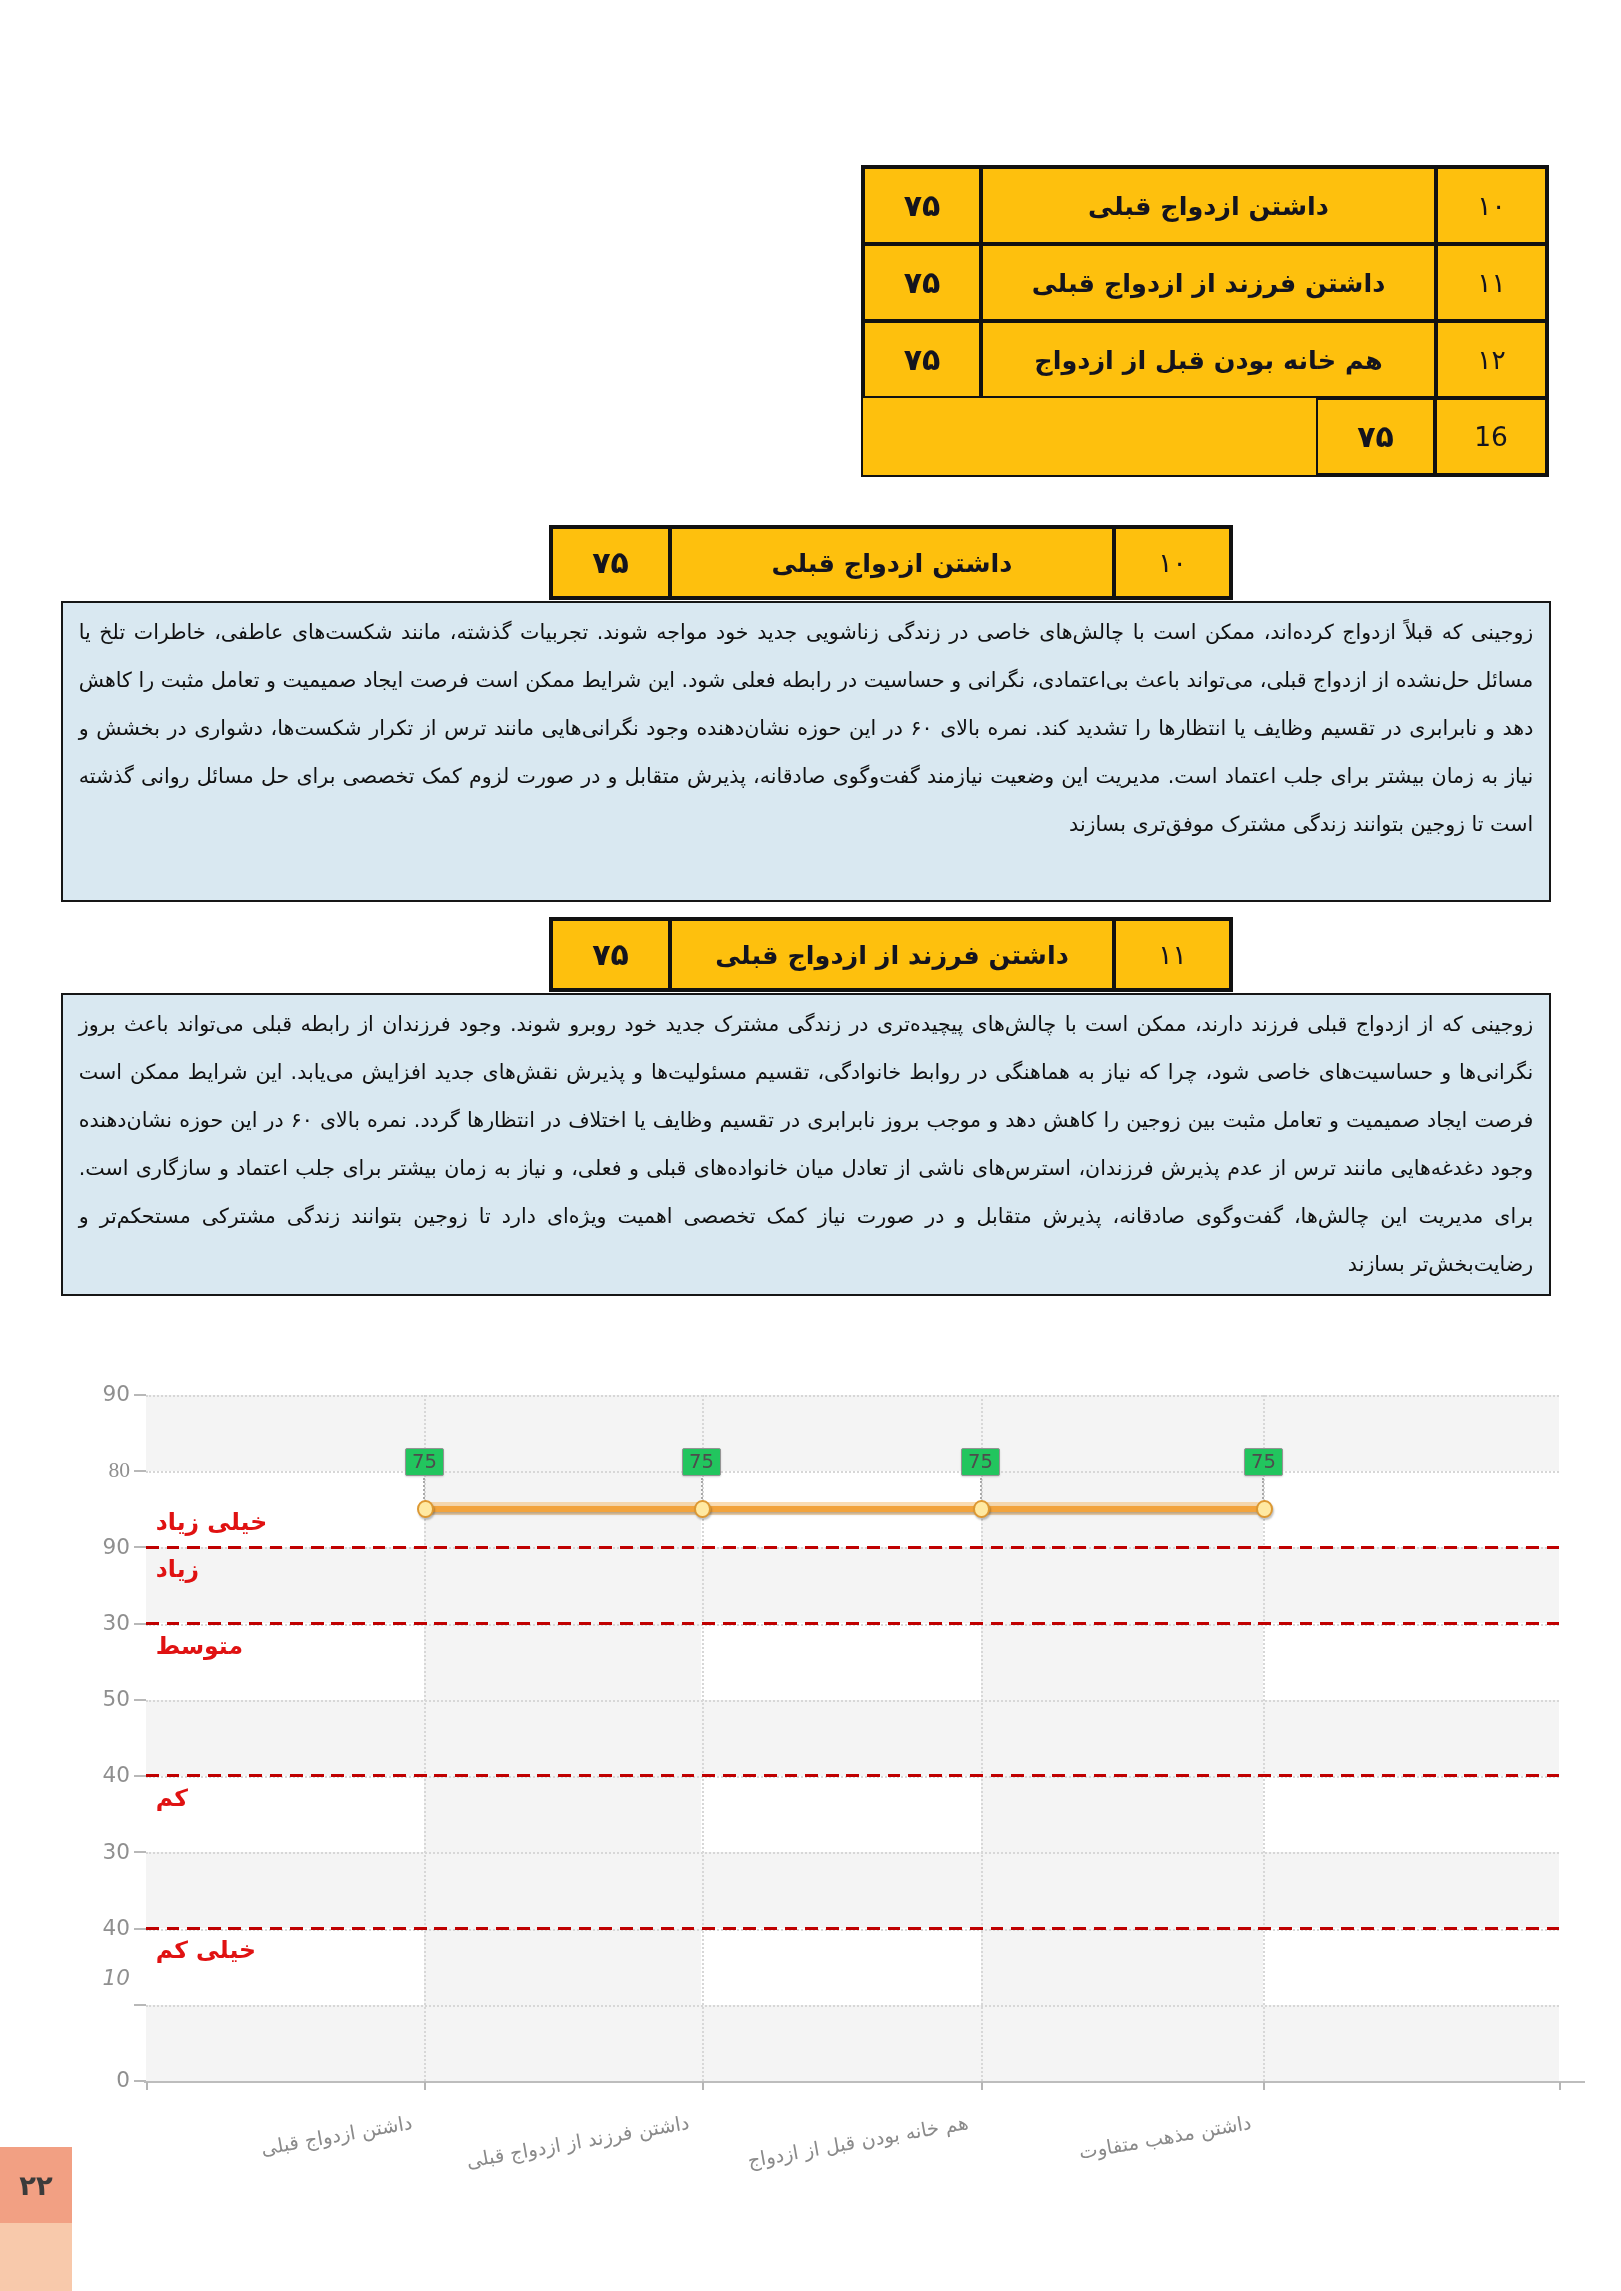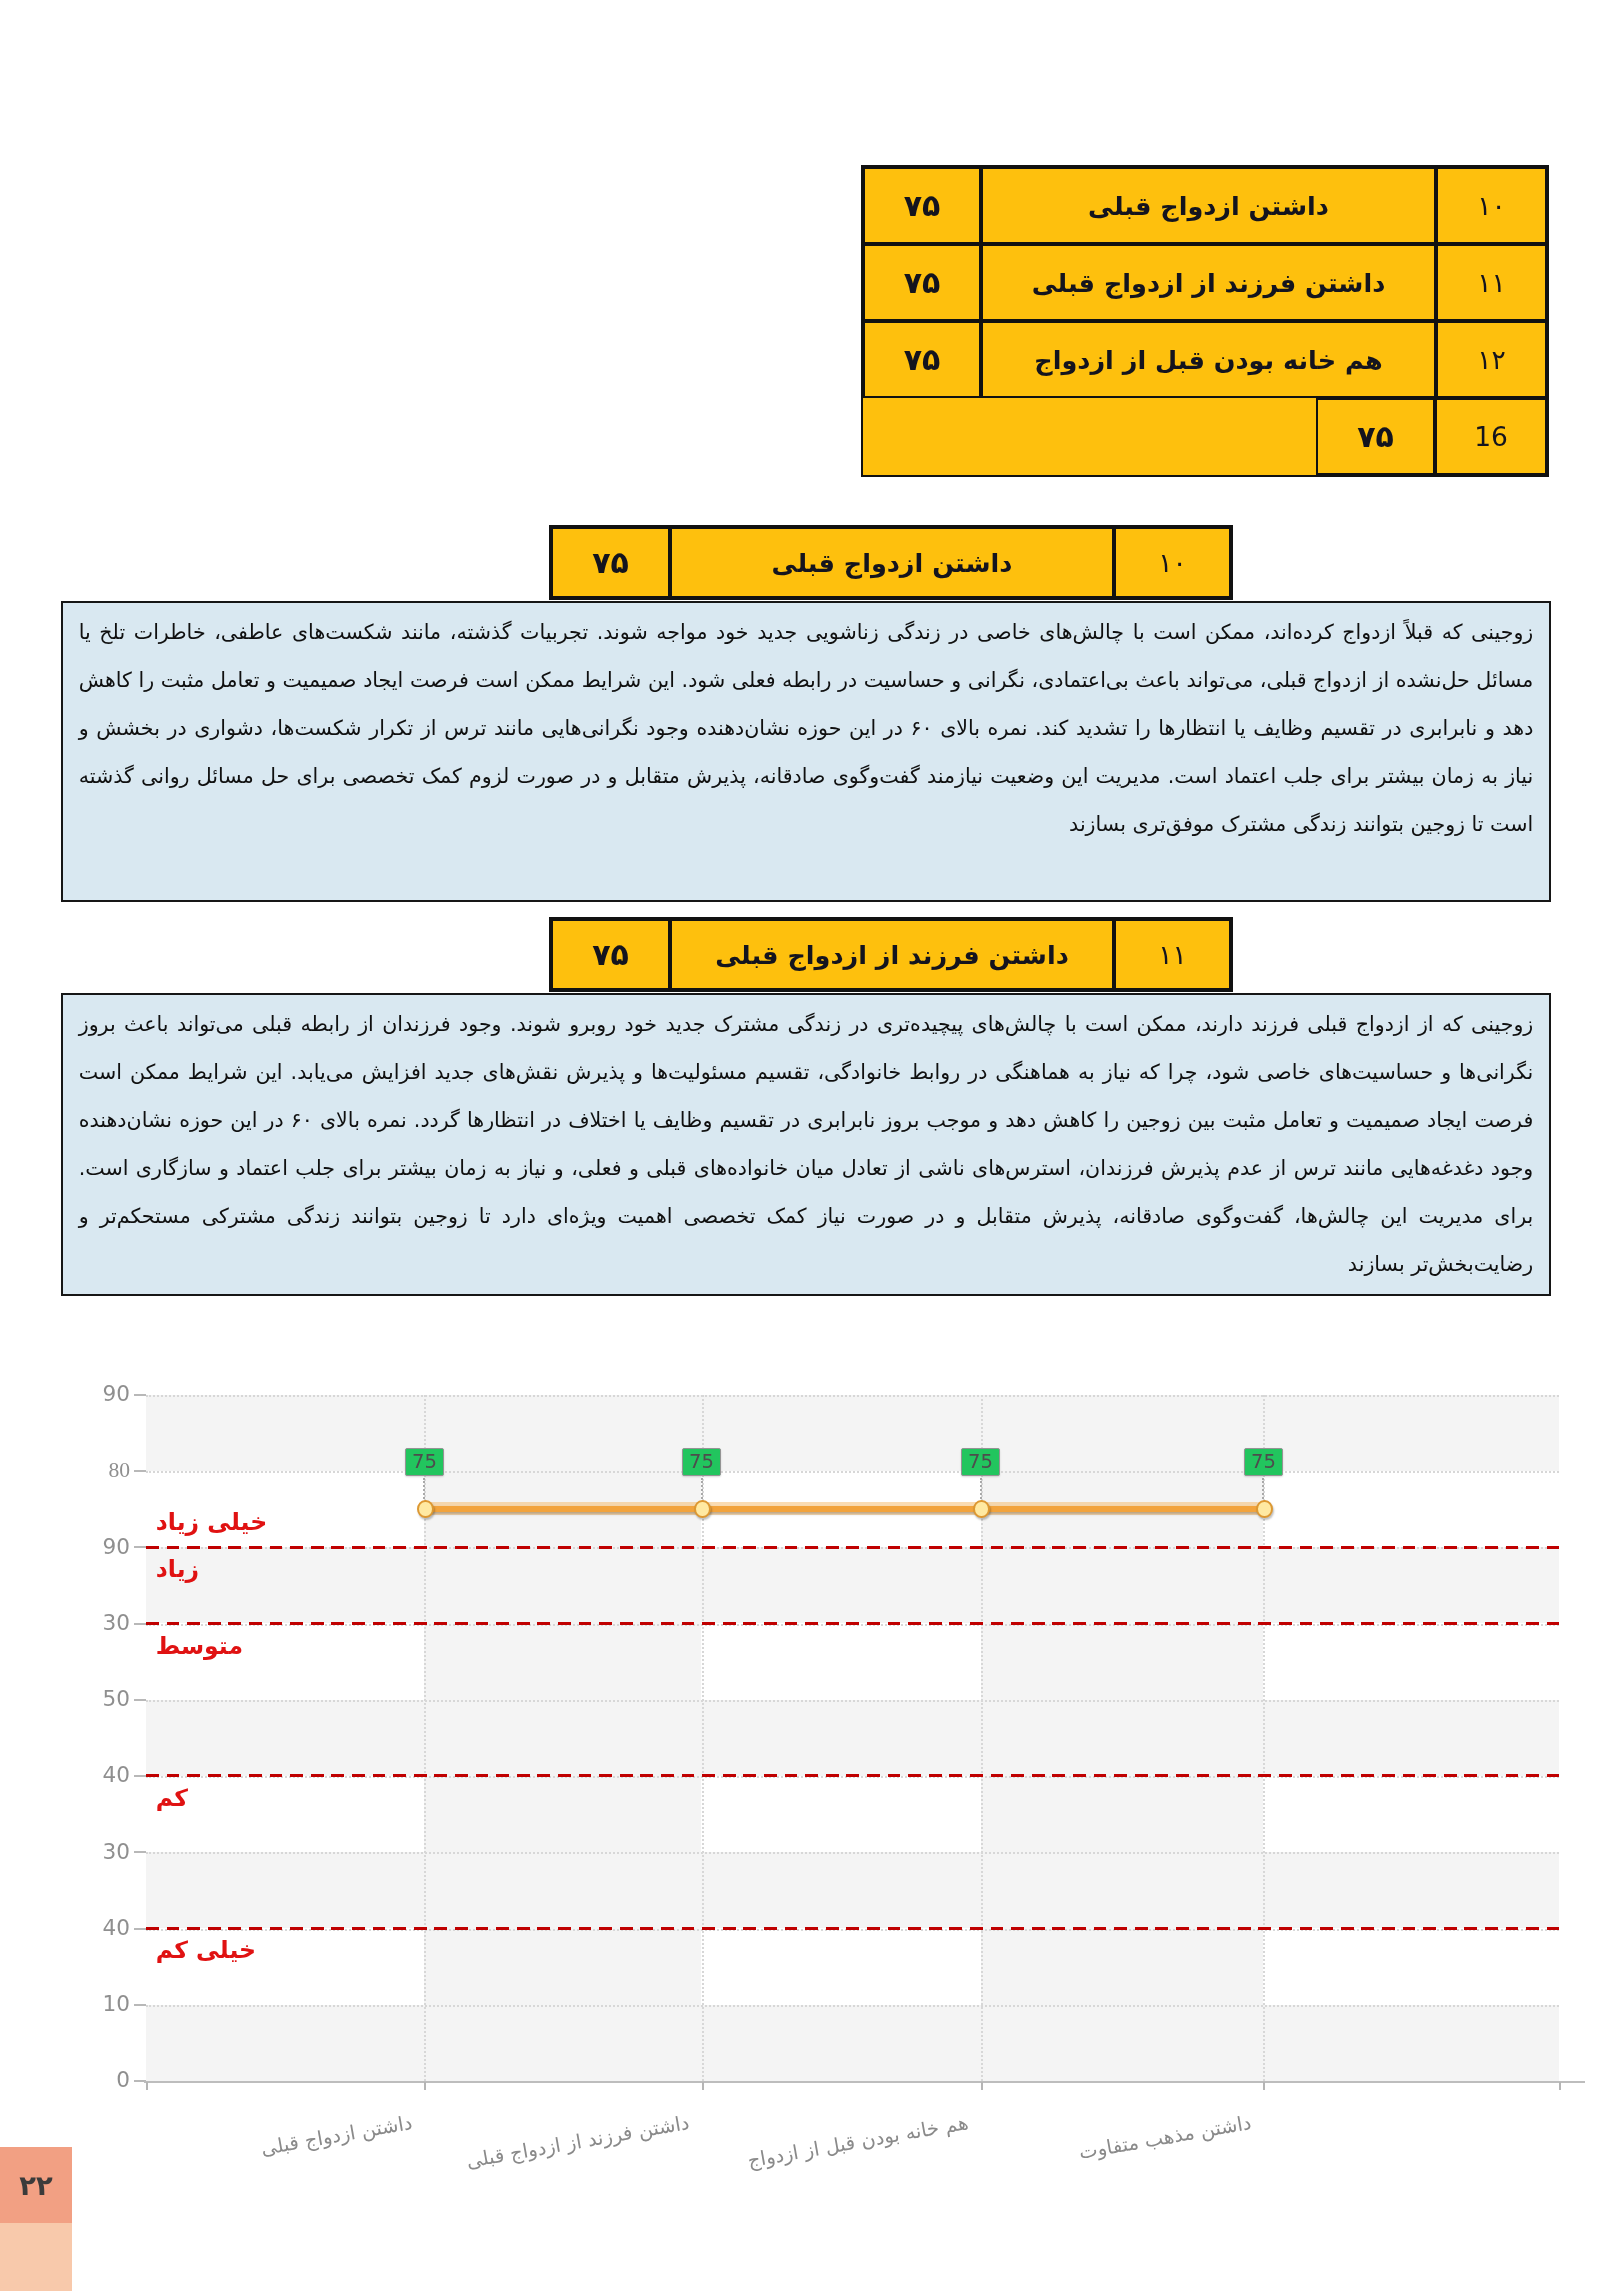--- a/index.html
+++ b/index.html
@@ -118,21 +118,21 @@
         <div class="hband" style="top: 0px; height: 76px;"></div>
         <div class="hband" style="top: 152px; height: 76px;"></div>
         <div class="hband" style="top: 305px; height: 76px;"></div>
         <div class="hband" style="top: 457px; height: 76px;"></div>
         <div class="hband" style="top: 610px; height: 76px;"></div>
         <div class="vband" style="left: 278px; width: 277px;"></div>
         <div class="vband" style="left: 835px; width: 282px;"></div>
         <div class="ylabel" style="top: 672px;">0</div>
         <div class="ytick" style="top: 685px;"></div>
         <div class="gridh" style="top: 610px;"></div>
-        <div class="ylabel" style="top: 596px;">10</div>
+        <div class="ylabel" style="top: 570px; font-style: italic;">10</div>
         <div class="ytick" style="top: 609px;"></div>
         <div class="gridh" style="top: 534px;"></div>
         <div class="ylabel" style="top: 520px;">40</div>
         <div class="ytick" style="top: 533px;"></div>
         <div class="gridh" style="top: 457px;"></div>
         <div class="ylabel" style="top: 444px;">30</div>
         <div class="ytick" style="top: 456px;"></div>
         <div class="gridh" style="top: 381px;"></div>
         <div class="ylabel" style="top: 367px;">40</div>
         <div class="ytick" style="top: 380px;"></div>

